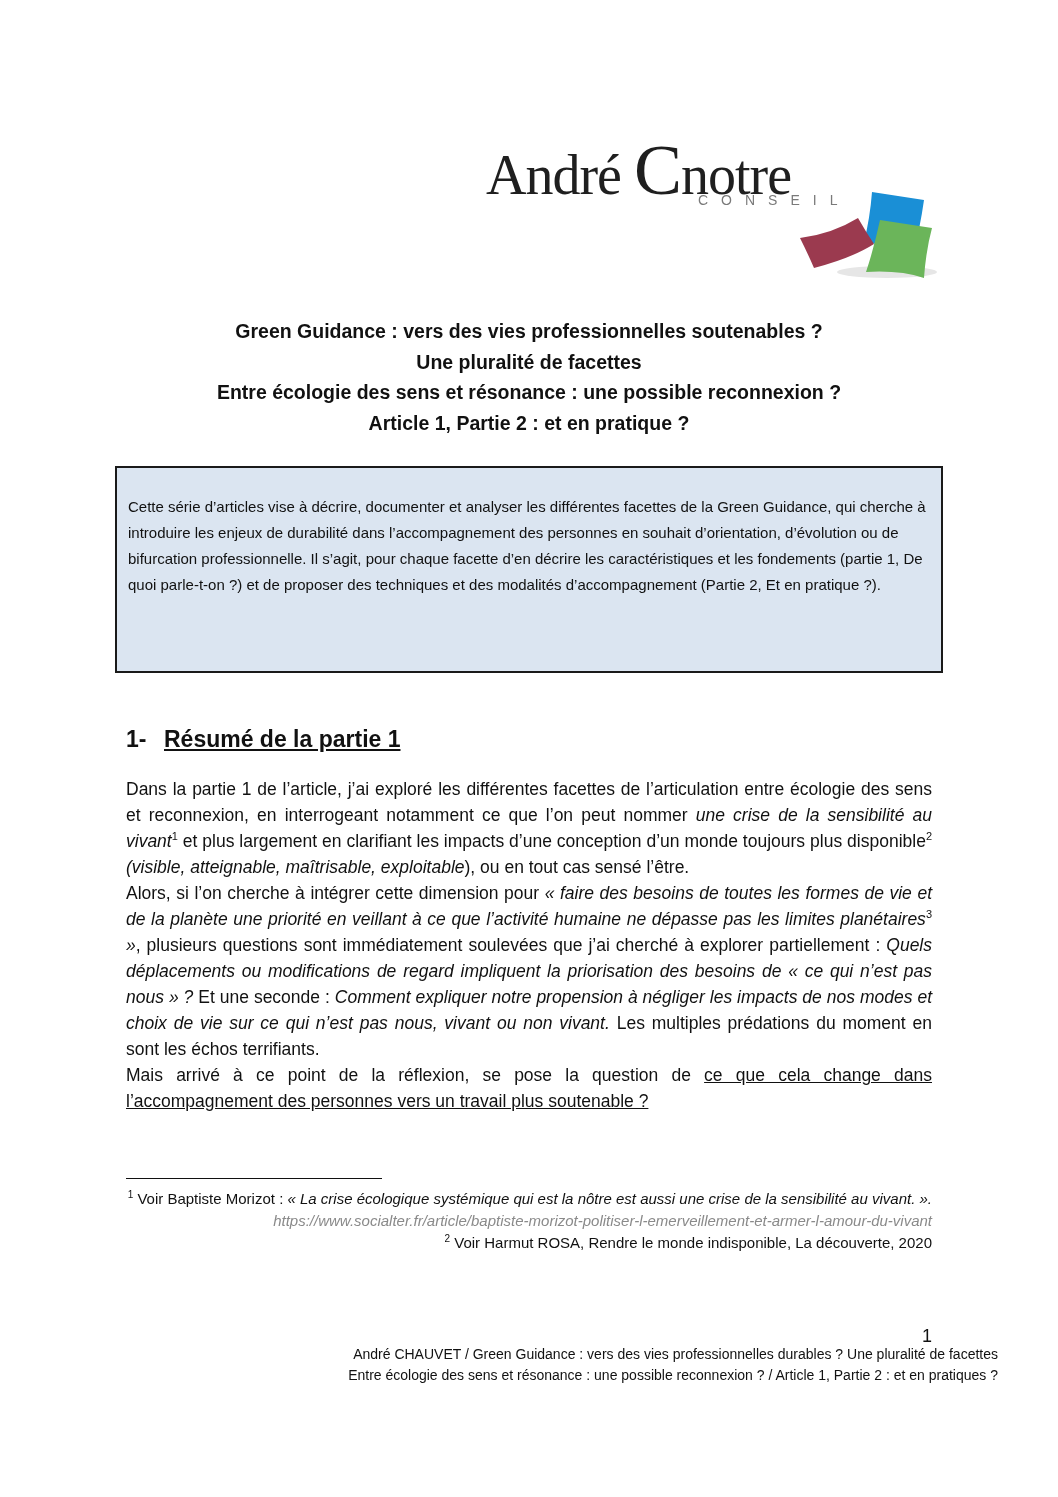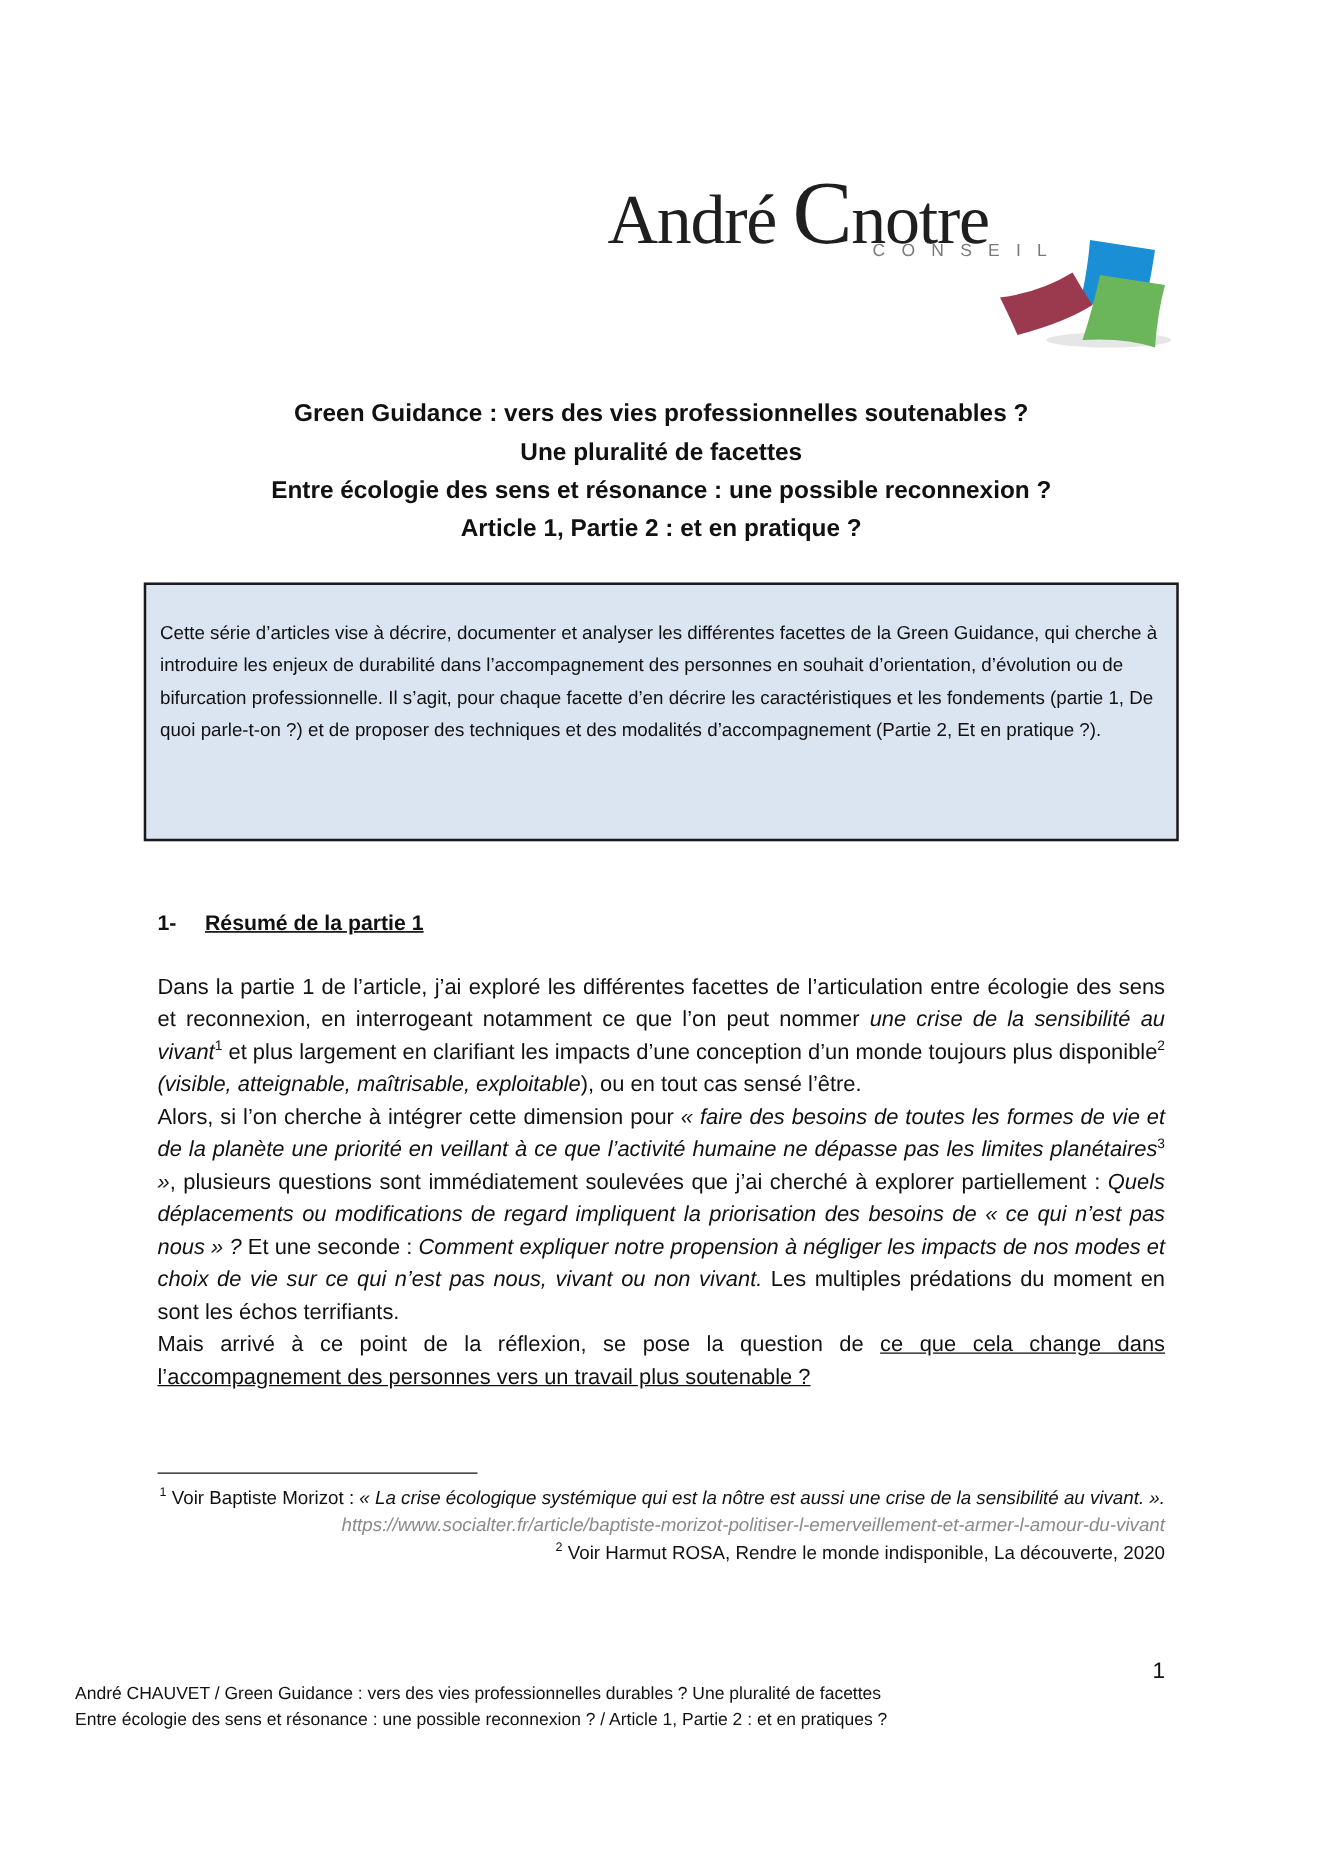--- a/index.html
+++ b/index.html
@@ -96,24 +96,23 @@
       line-height: 26px;
       color: #111;
     }
 
     
     .section-heading {
       position: absolute;
       left: 126px;
       top: 727px;
       font-weight: bold;
-      font-size: 17px;
+      font-size: 23px;
       line-height: 24px;
       white-space: nowrap;
-      text-decoration: underline;
     }
     .section-heading .num {
       display: inline-block;
       width: 38px;
     }
     .section-heading .label {
       text-decoration: underline;
     }
 
     
@@ -173,21 +172,21 @@
       top: 1324px;
       font-size: 18px;
       line-height: 24px;
       color: #111;
     }
     .footer {
       position: absolute;
       left: 60px;
       top: 1344px;
       width: 938px;
-      text-align: left;
+      text-align: right;
       font-size: 14px;
       line-height: 21px;
       color: #111;
     }
     .footer div { white-space: nowrap; }
   </style>
 </head>
 <body>
 
 <div class="page">

